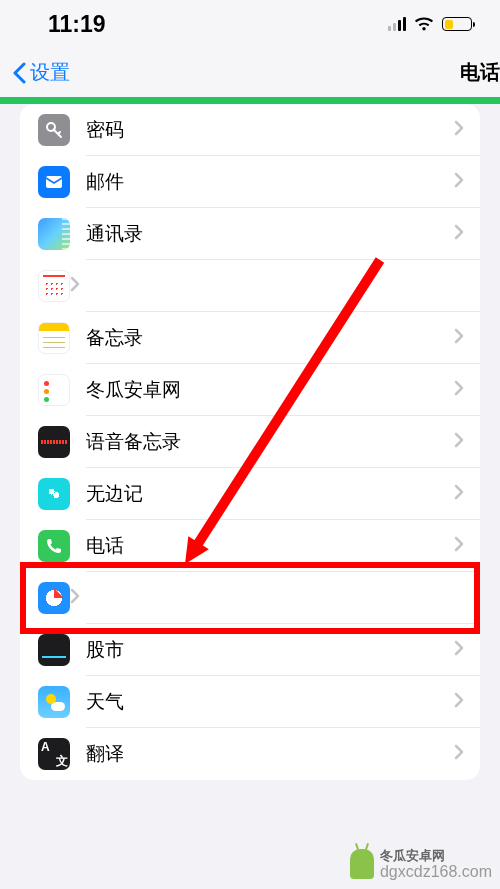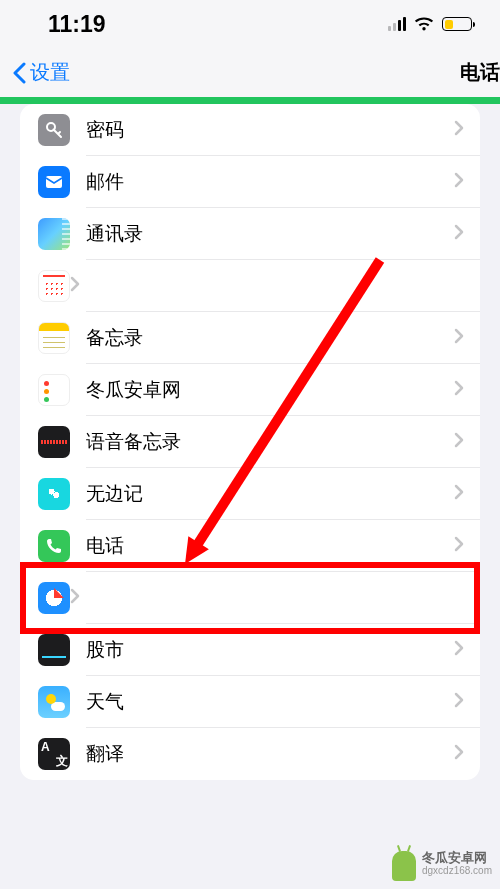--- a/index.html
+++ b/index.html
@@ -158,21 +158,21 @@
     background: #8bc34a; border-radius: 10px 10px 4px 4px;
     position: relative;
   }
   .watermark .logo::before,
   .watermark .logo::after{
     content:"";position:absolute;top:-6px;width:2px;height:7px;background:#8bc34a;border-radius:2px;
   }
   .watermark .logo::before{left:6px;transform:rotate(-20deg);}
   .watermark .logo::after{right:6px;transform:rotate(20deg);}
   .watermark .txt{ line-height:1.1; }
-  .watermark .txt span{ display:block; font-size:10px; color:#999;}
+  .watermark .txt span{ display:block; font-size:16px; color:#999;}
 </style>
 </head>
 <body>
 
 <div class="status-bar">
   <div class="status-time">11:19</div>
   <div class="status-icons">
     <div class="sig-bars">
       <span class="b1"></span>
         <span class="b2"></span>

